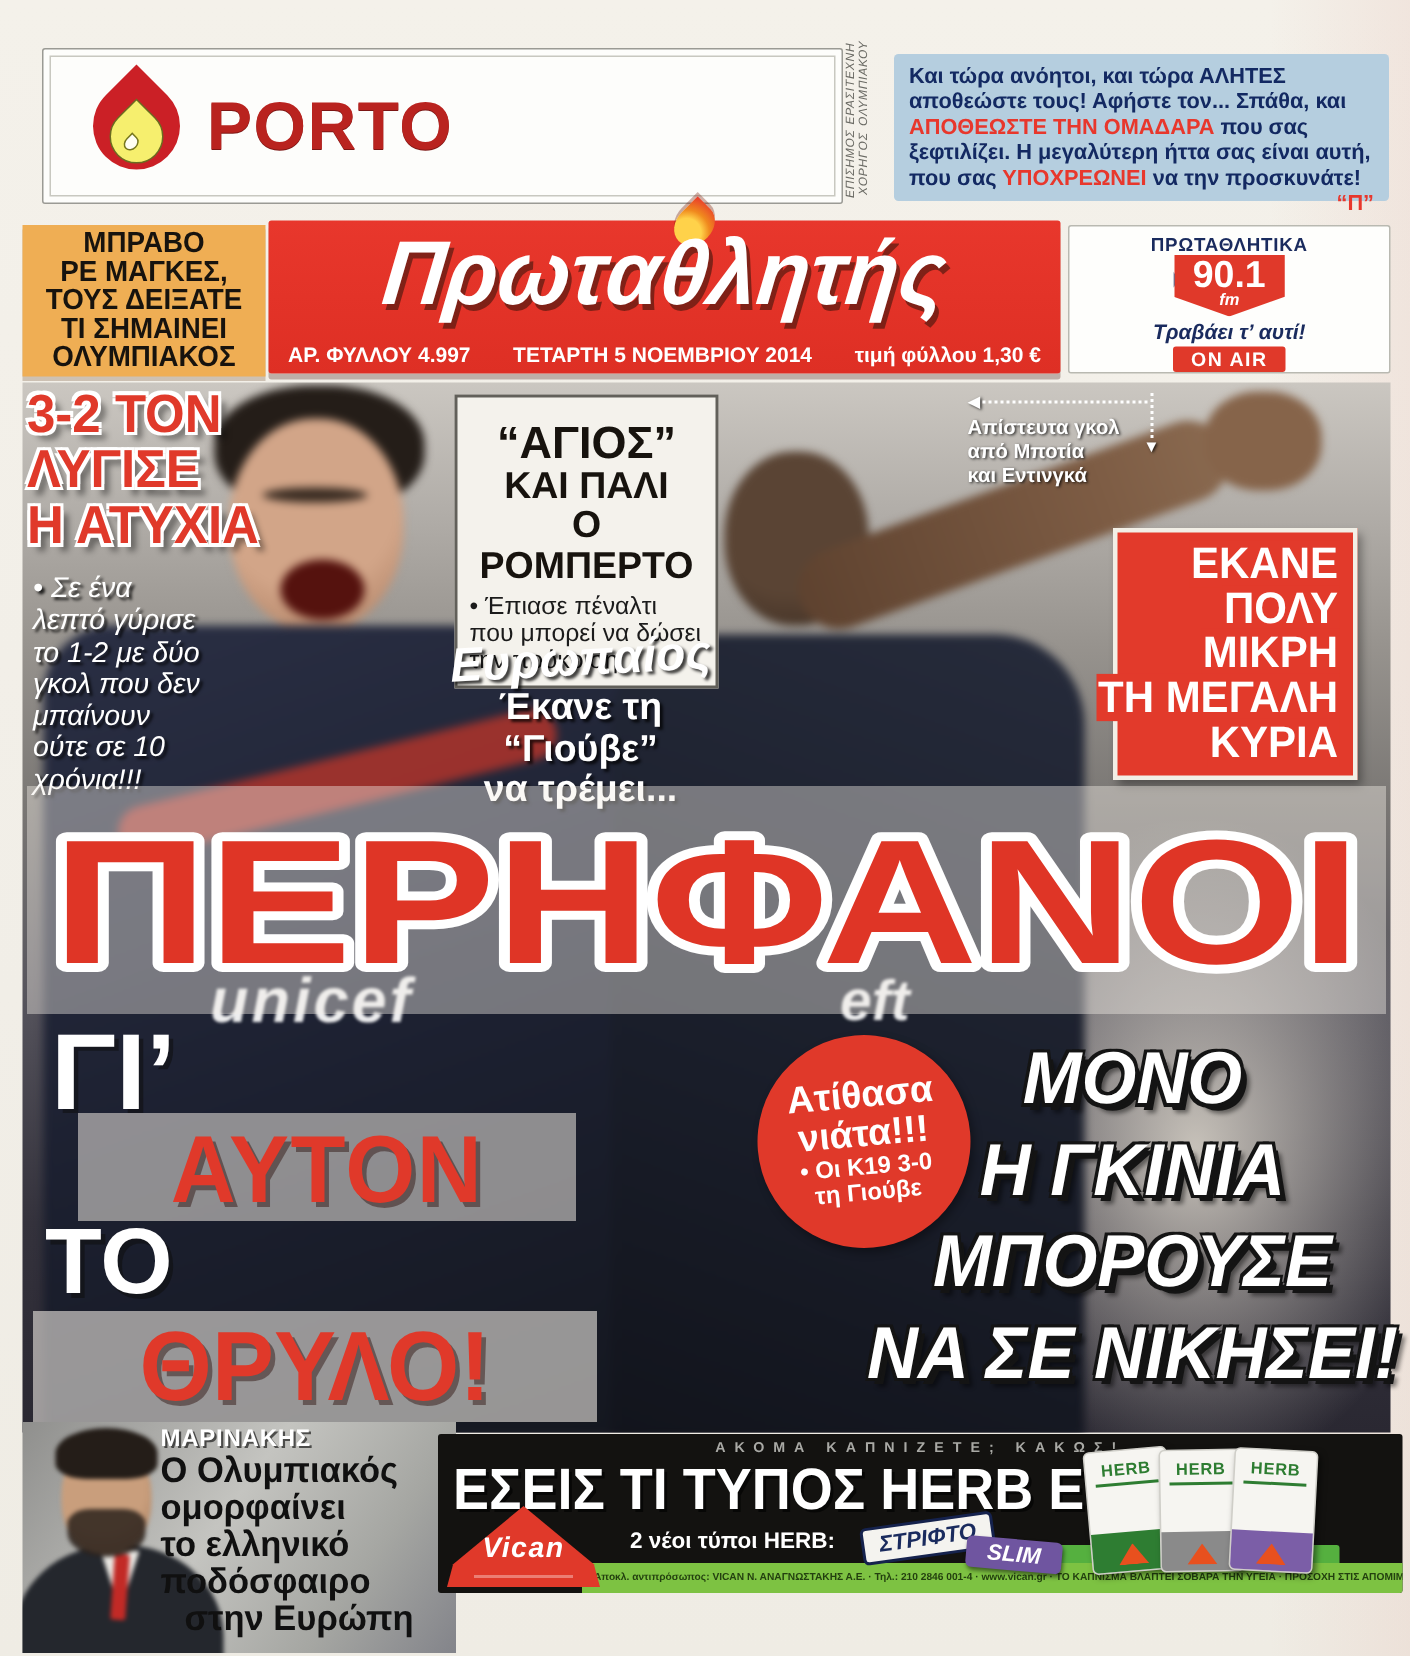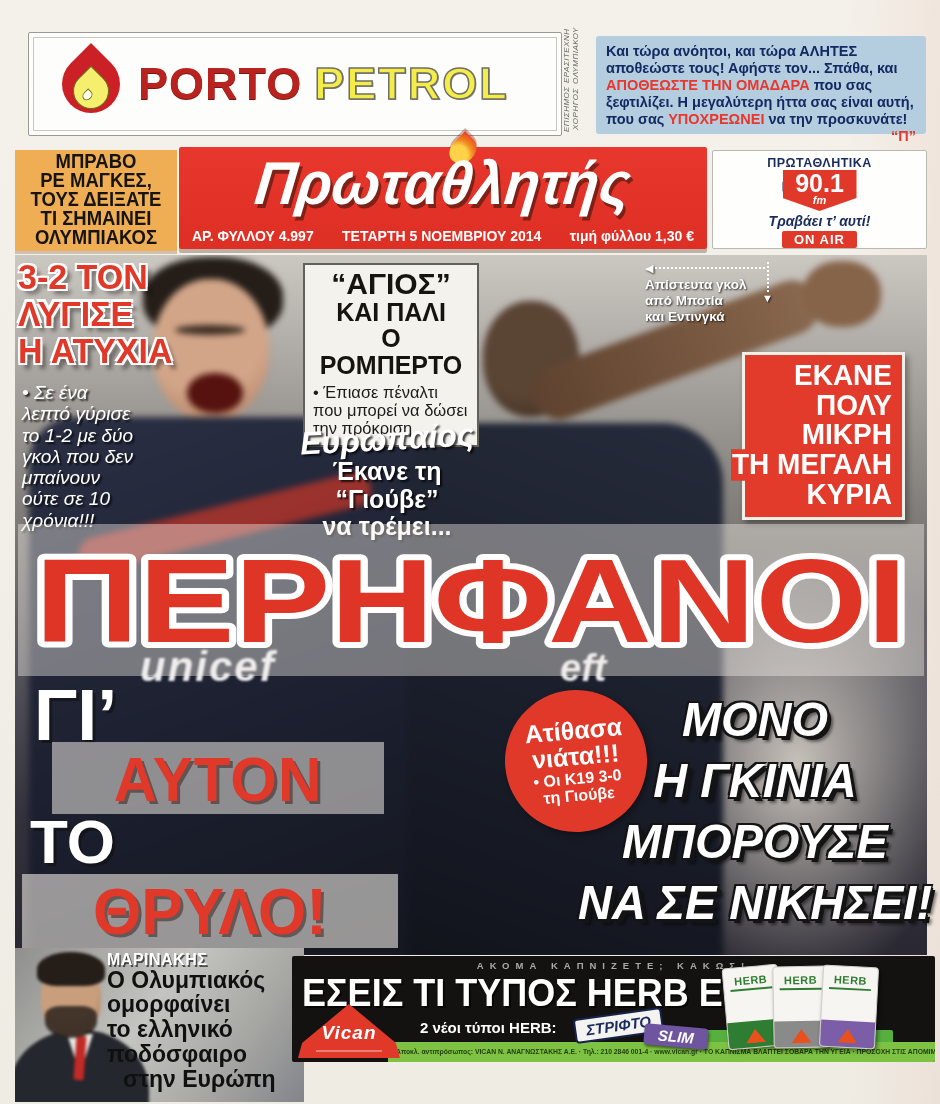--- a/index.html
+++ b/index.html
@@ -96,21 +96,21 @@
   .jersey-1{left:125px;top:388px;font-size:42px;letter-spacing:2px;}
   .jersey-2{left:545px;top:392px;font-size:38px;}
 
   
   .score-head{left:18px;top:261px;z-index:6;line-height:1.04;font-size:34px;font-weight:900;
     color:#e0392a;transform:scaleY(1.05);
     text-shadow:-2px -2px 0 #fff,2px -2px 0 #fff,-2px 2px 0 #fff,2px 2px 0 #fff,5px 5px 4px rgba(0,0,0,.45);}
   .score-sub{left:22px;top:382px;width:118px;z-index:6;color:#fff;font-weight:400;font-style:italic;
     font-size:19px;line-height:1.12;text-shadow:2px 2px 2px rgba(0,0,0,.8);}
   .agios-box{left:303px;top:263px;width:176px;z-index:6;background:#f4f2ec;border:2px solid #62605a;
-    padding:4px 8px 8px;box-sizing:border-box;text-align:center;color:#17130e;}
+    padding:16px 8px 8px;box-sizing:border-box;text-align:center;color:#17130e;}
   .agios-l1{font-size:30px;font-weight:900;line-height:1;}
   .agios-l2,.agios-l3{font-size:25px;font-weight:900;line-height:1.05;}
   .agios-sub{margin-top:5px;text-align:left;font-size:16.5px;font-weight:500;line-height:1.1;color:#1b1b1b;}
   .goal-note{left:645px;top:262px;width:120px;z-index:6;color:#fff;font-weight:700;font-size:13.5px;
     line-height:1.2;text-shadow:1px 1px 2px rgba(0,0,0,.8);}
   .gn-arrow{display:flex;align-items:center;height:12px;margin-bottom:3px;}
   .gn-left{font-size:11px;line-height:11px;}
   .gn-dots{flex:1;border-top:2px dotted #fff;margin-left:2px;}
   .gn-down{position:absolute;right:-8px;top:30px;font-size:11px;}
   .gn-vdots{position:absolute;right:-4px;top:0px;height:30px;border-left:2px dotted #fff;}
@@ -221,21 +221,20 @@
   .herb-legal{font-size:6.8px;line-height:20px;color:#23400f;white-space:nowrap;padding-left:8px;
     font-weight:700;}
 </style>
 </head>
 <body>
 
 <div class="abs porto-ad">
   <div class="porto-inner">
     <div class="droplet"></div>
     <span class="porto-word1">PORTO</span>
-    <span class="porto-word2">PETROL</span>
   </div>
 </div>
 
 <div class="abs sponsor-vert">
   <span>ΕΠΙΣΗΜΟΣ ΧΟΡΗΓΟΣ</span>
   <span>ΕΡΑΣΙΤΕΧΝΗ ΟΛΥΜΠΙΑΚΟΥ</span>
 </div>
 
 <div class="abs blue-note">
   <span>Και τώρα ανόητοι, και τώρα ΑΛΗΤΕΣ αποθεώστε τους! Αφήστε τον... Σπάθα, και </span><span class="rd">ΑΠΟΘΕΩΣΤΕ ΤΗΝ ΟΜΑΔΑΡΑ</span><span> που σας ξεφτιλίζει. Η μεγαλύτερη ήττα σας είναι αυτή, που σας </span><span class="rd">ΥΠΟΧΡΕΩΝΕΙ</span><span> να την προσκυνάτε!</span>

